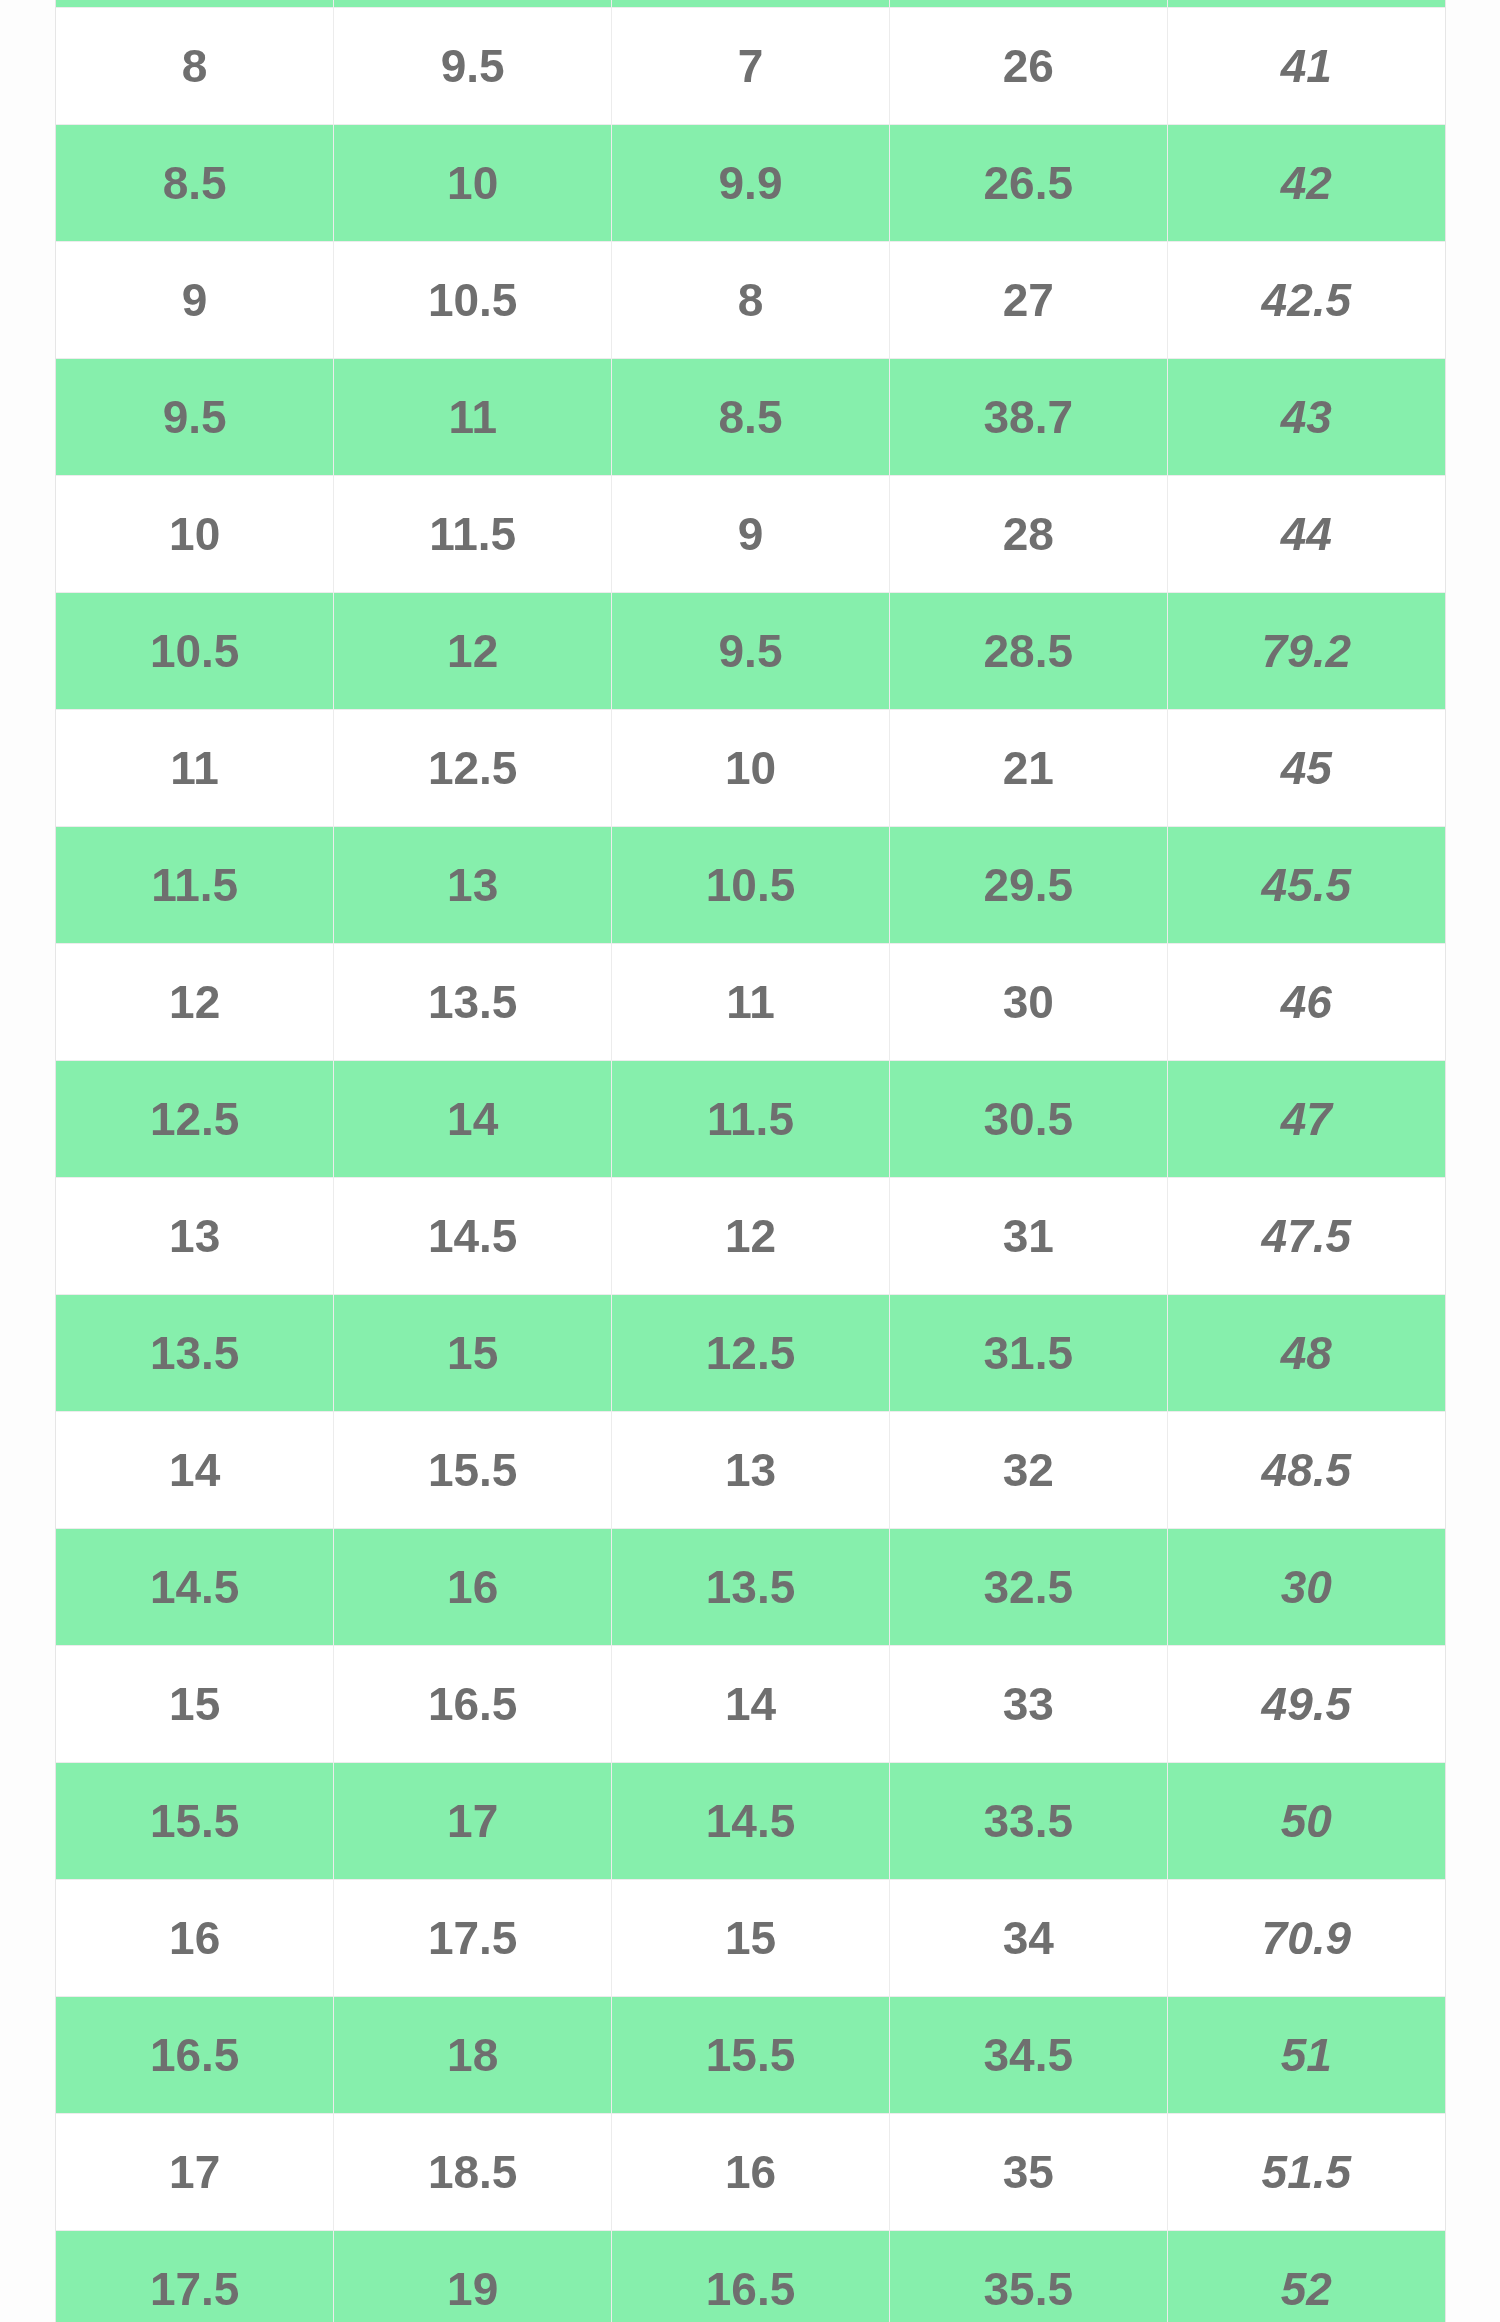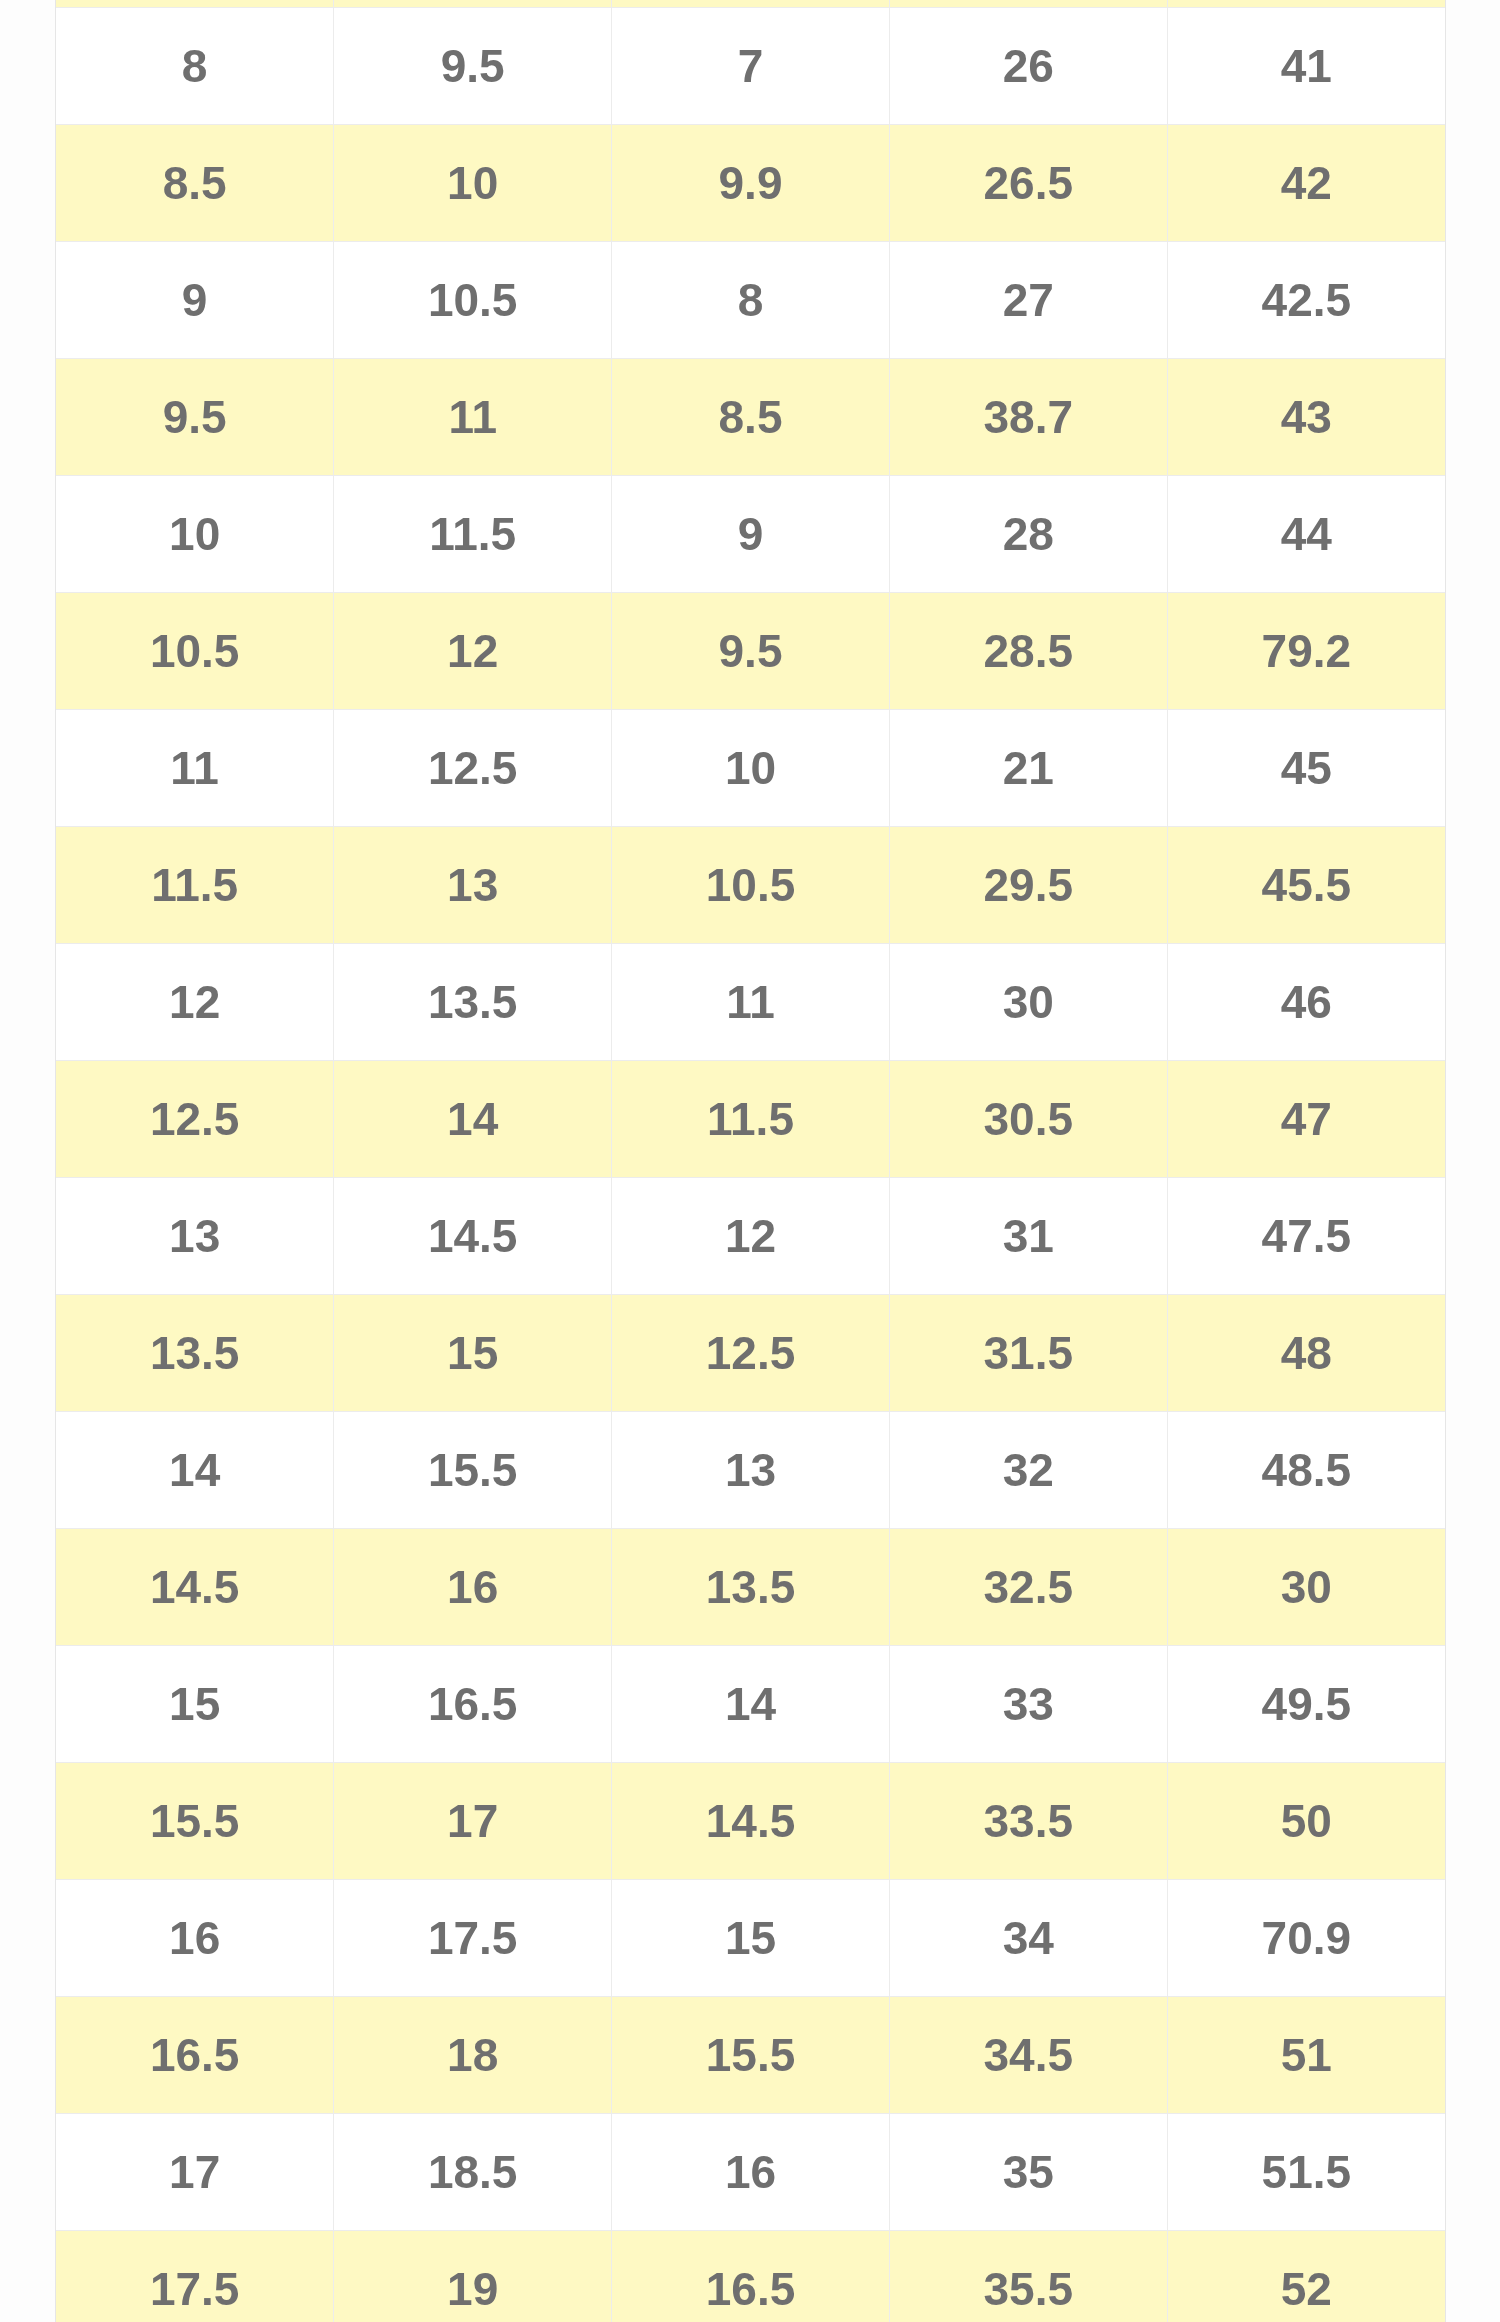--- a/index.html
+++ b/index.html
@@ -65,24 +65,25 @@
     letter-spacing: 0px;
     border-bottom: 1px solid #ececec;
     border-right: 1px solid #ececec;
     background: #ffffff;
     padding: 0;
     font-family: "Liberation Sans", "DejaVu Sans", sans-serif;
   }
 
   table.size-table td:last-child {
     border-right: none;
+    font-style: italic;
   }
 
   table.size-table tr.zebra td {
-    background: #fef9c3;
+    background: #86efac;
   }
 </style>
 </head>
 <body>
 
 <div class="page">
   <div class="table-viewport">
     <table class="size-table">
       <colgroup>
         <col>

